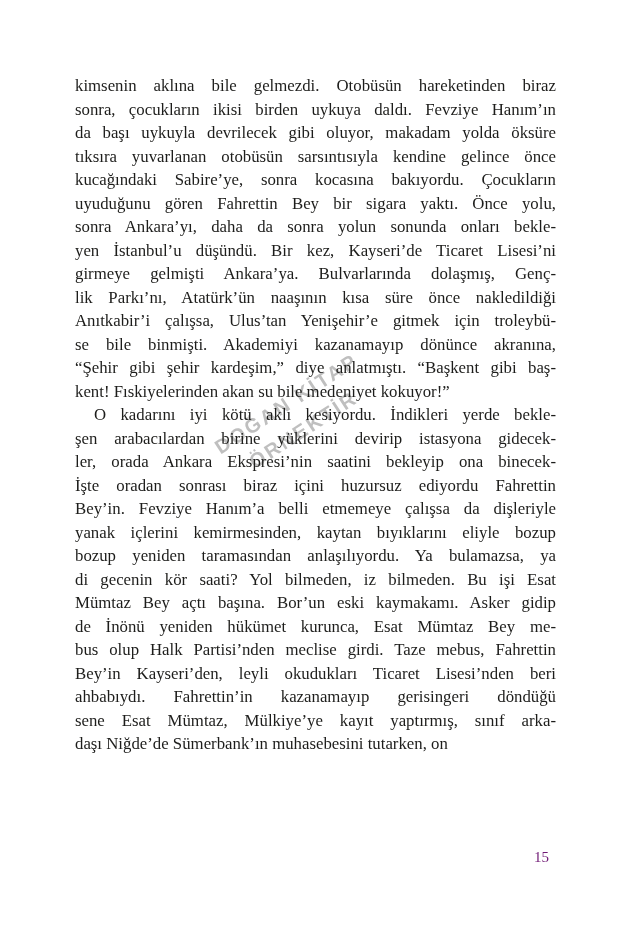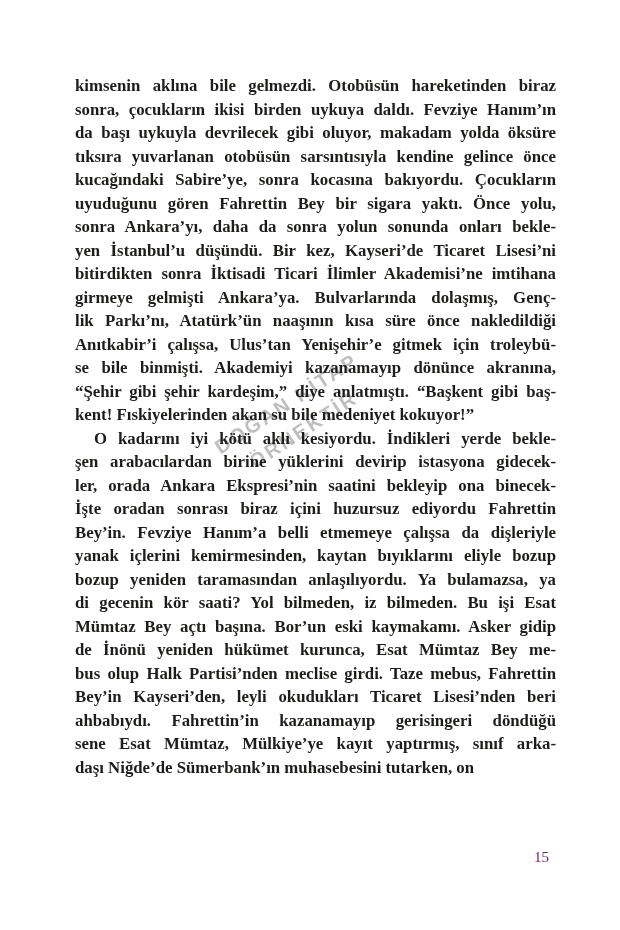--- a/index.html
+++ b/index.html
@@ -40,21 +40,20 @@
     font-size: 16.8px;
     line-height: 23.5px;
     color: #1d1d1b;
     z-index: 1;
   }
   .line {
     text-align: justify;
     text-align-last: justify;
     height: 23.5px;
     white-space: nowrap;
-    font-weight: bold;
   }
   .line.para-end {
     text-align-last: left;
   }
   .line.indent {
     text-indent: 19px;
   }
   .page-number {
     position: absolute;
     top: 849px;
@@ -76,21 +75,20 @@
 
   <div class="text-block">
       <div class="line">kimsenin aklına bile gelmezdi. Otobüsün hareketinden biraz</div>
       <div class="line">sonra, çocukların ikisi birden uykuya daldı. Fevziye Hanım’ın</div>
       <div class="line">da başı uykuyla devrilecek gibi oluyor, makadam yolda öksüre</div>
       <div class="line">tıksıra yuvarlanan otobüsün sarsıntısıyla kendine gelince önce</div>
       <div class="line">kucağındaki Sabire’ye, sonra kocasına bakıyordu. Çocukların</div>
       <div class="line">uyuduğunu gören Fahrettin Bey bir sigara yaktı. Önce yolu,</div>
       <div class="line">sonra Ankara’yı, daha da sonra yolun sonunda onları bekle-</div>
       <div class="line">yen İstanbul’u düşündü. Bir kez, Kayseri’de Ticaret Lisesi’ni</div>
-      <div class="line">bitirdikten sonra İktisadi Ticari İlimler Akademisi’ne imtihana</div>
       <div class="line">girmeye gelmişti Ankara’ya. Bulvarlarında dolaşmış, Genç-</div>
       <div class="line">lik Parkı’nı, Atatürk’ün naaşının kısa süre önce nakledildiği</div>
       <div class="line">Anıtkabir’i çalışsa, Ulus’tan Yenişehir’e gitmek için troleybü-</div>
       <div class="line">se bile binmişti. Akademiyi kazanamayıp dönünce akranına,</div>
       <div class="line">“Şehir gibi şehir kardeşim,” diye anlatmıştı. “Başkent gibi baş-</div>
       <div class="line para-end">kent! Fıskiyelerinden akan su bile medeniyet kokuyor!”</div>
       <div class="line indent">O kadarını iyi kötü aklı kesiyordu. İndikleri yerde bekle-</div>
       <div class="line">şen arabacılardan birine yüklerini devirip istasyona gidecek-</div>
       <div class="line">ler, orada Ankara Ekspresi’nin saatini bekleyip ona binecek-</div>
       <div class="line">İşte oradan sonrası biraz içini huzursuz ediyordu Fahrettin</div>

